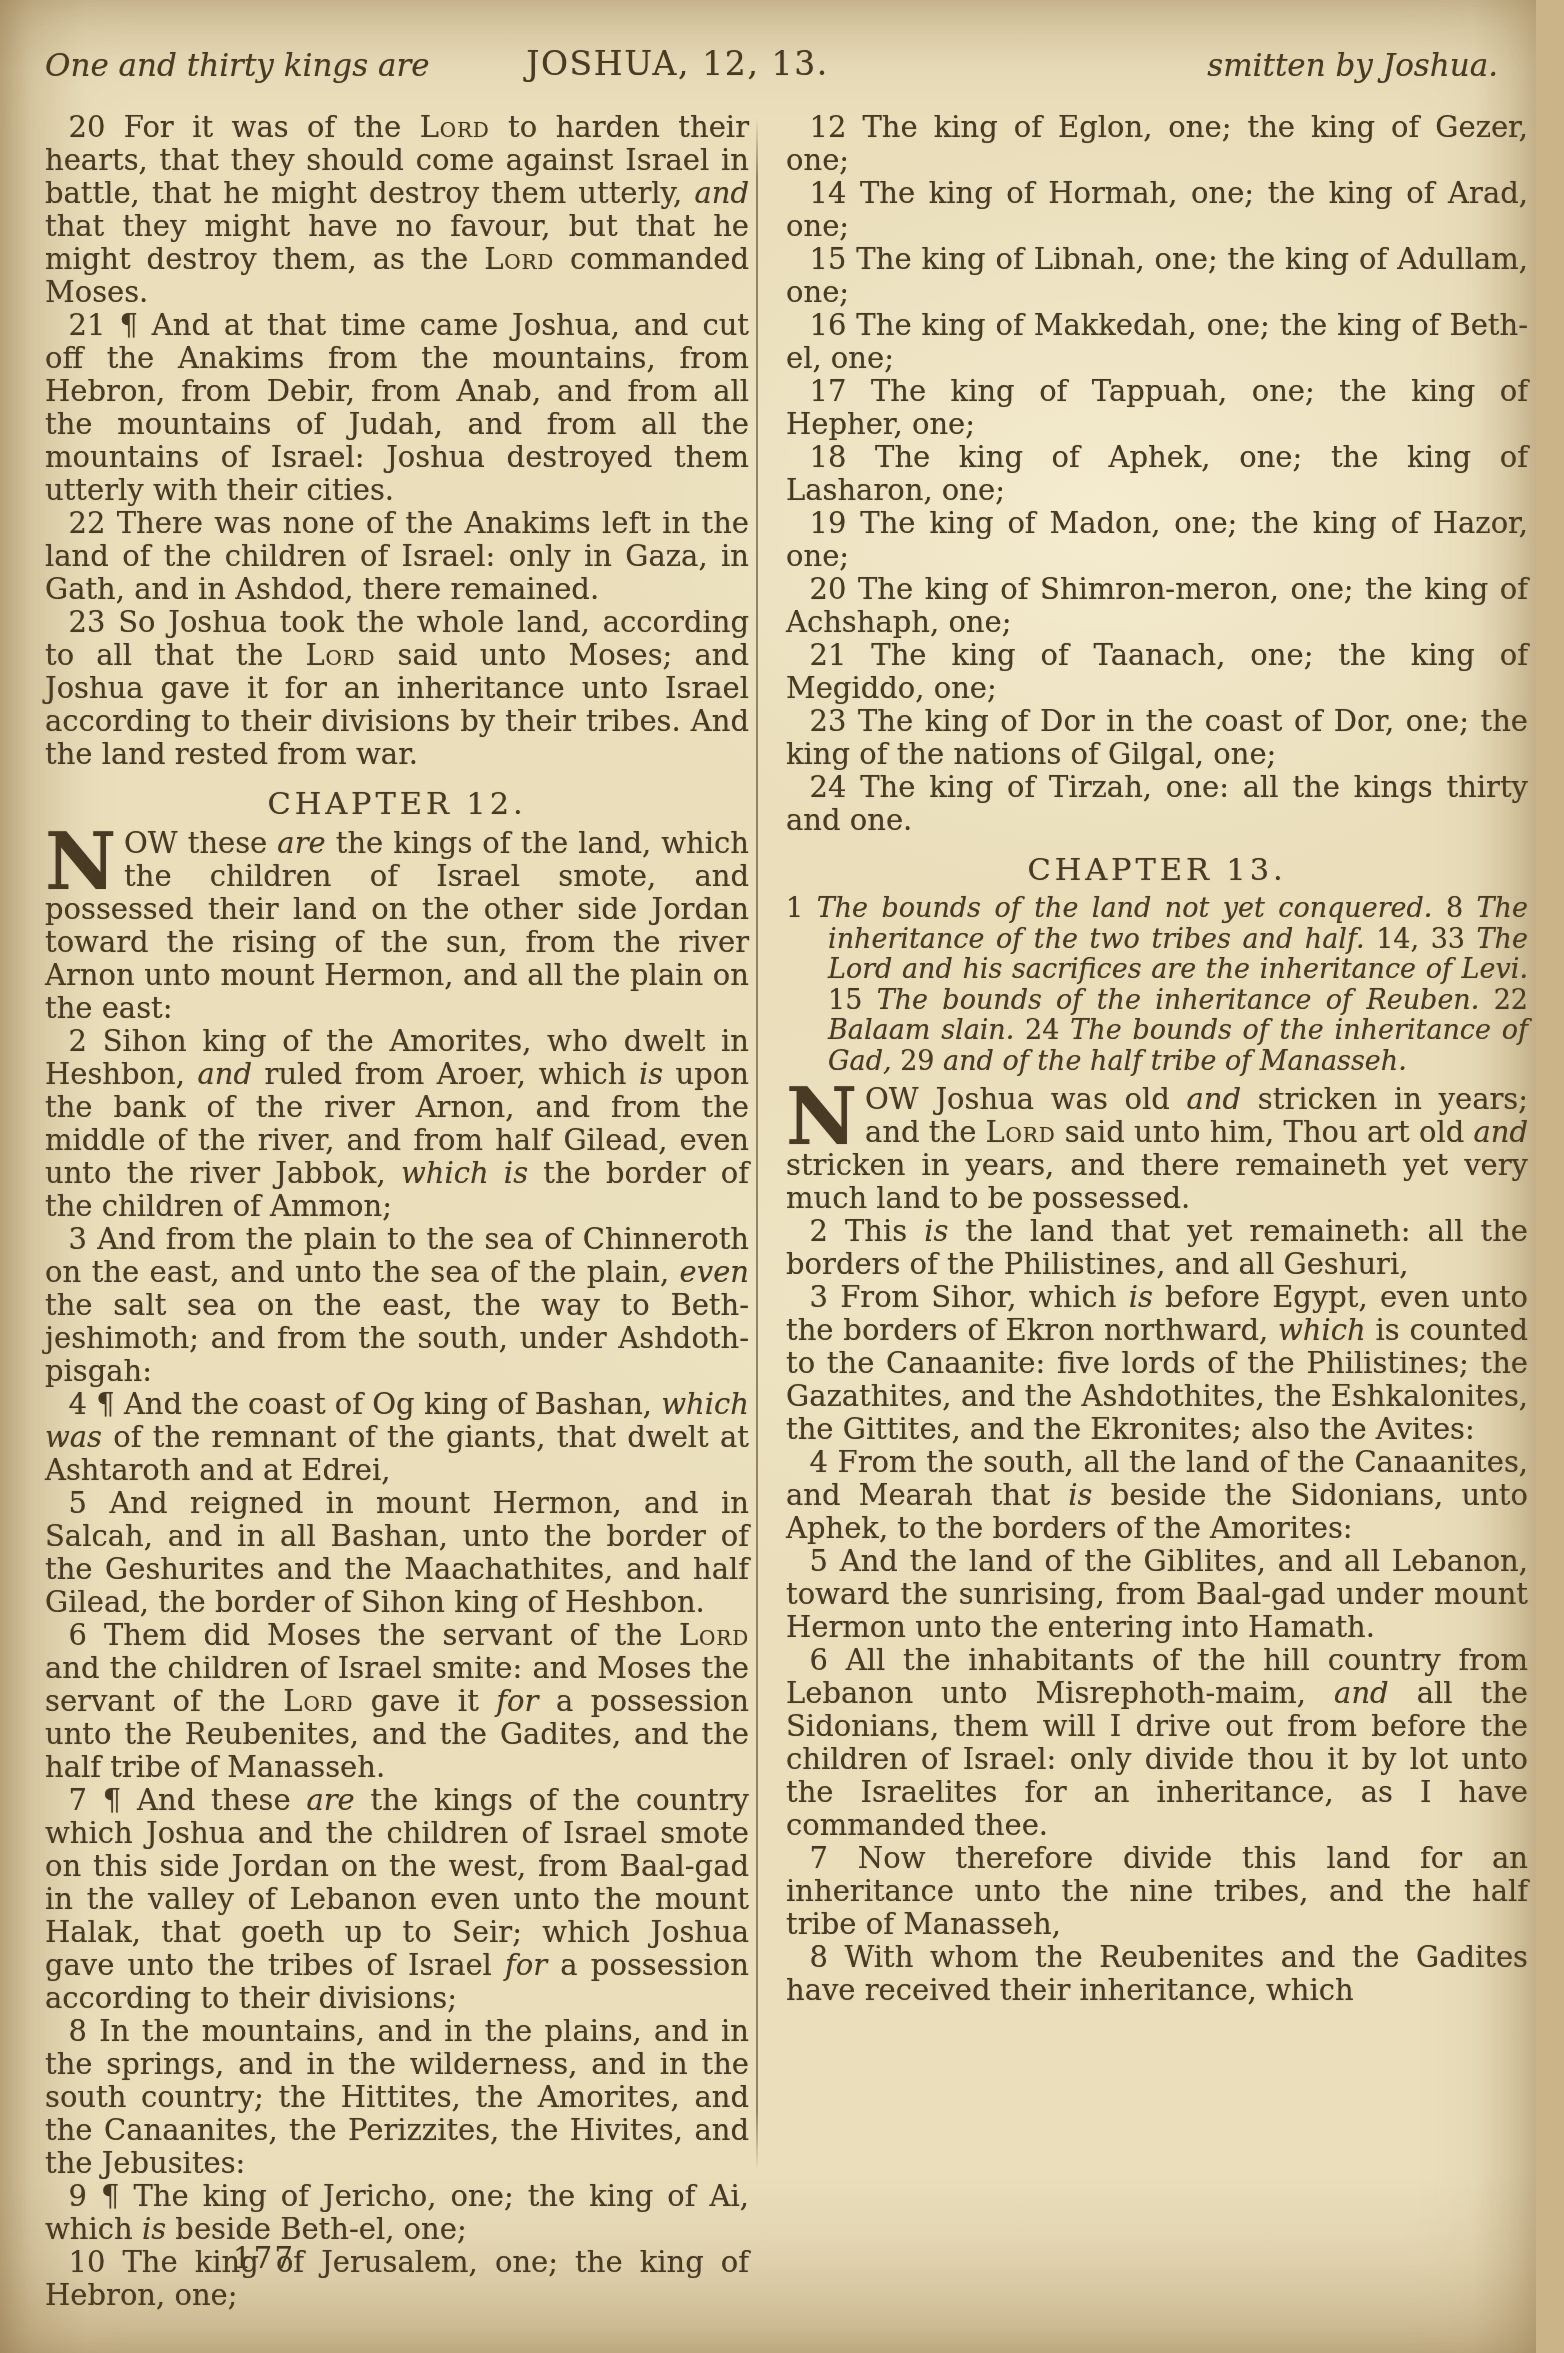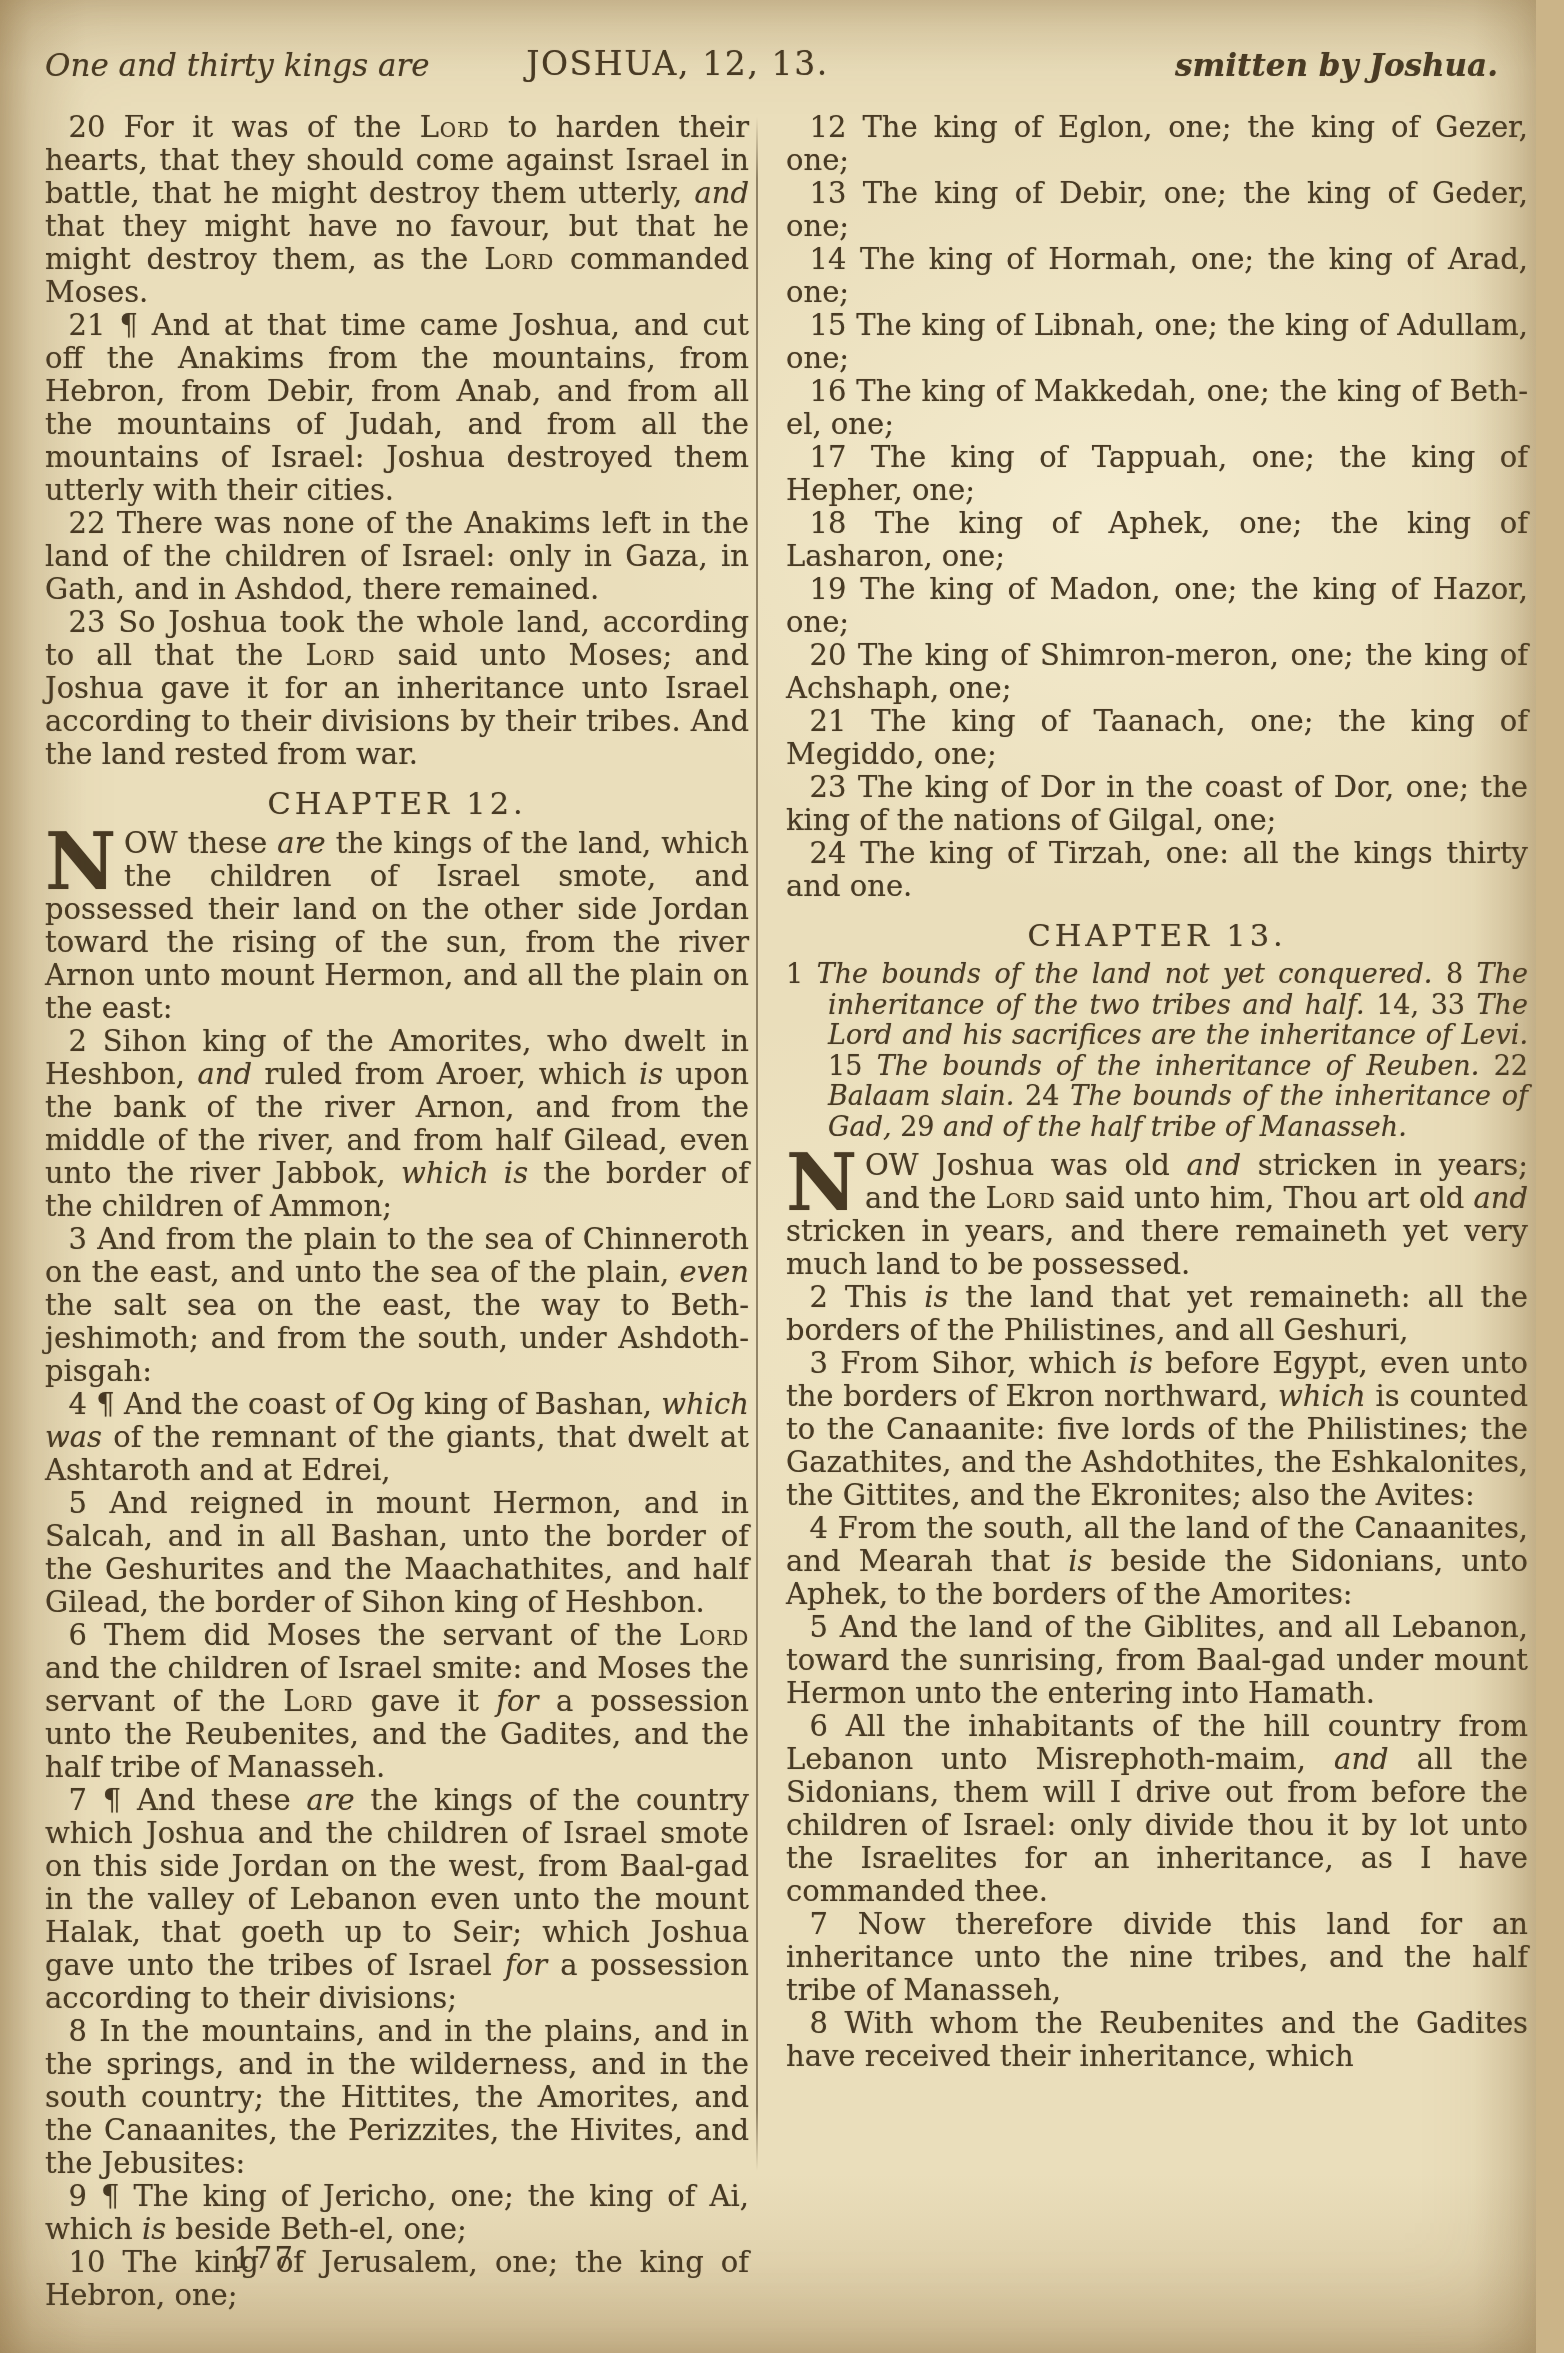--- a/index.html
+++ b/index.html
@@ -19,21 +19,21 @@
       linear-gradient(180deg, rgba(148,116,66,0.16) 0px, rgba(148,116,66,0) 70px),
       #eadebb;
   }
   .page::after{
     content:'';position:absolute;inset:0;pointer-events:none;
     box-shadow:inset 0 0 110px rgba(118,88,42,0.30), inset 0 0 28px rgba(118,88,42,0.16);
   }
   .running-head{position:absolute;left:45px;right:38px;top:44px;height:47px;}
   .rh-left{position:absolute;left:0;top:3.1px;font-style:italic;font-size:31px;}
   .rh-center{position:absolute;left:0;right:188px;top:0;text-align:center;font-size:33px;letter-spacing:1.6px;}
-  .rh-right{position:absolute;right:0;top:3.1px;font-style:italic;font-size:31px;font-weight:bold;}
+  .rh-right{position:absolute;right:0;top:3.1px;font-style:italic;font-size:31px;}
 
   .col{position:absolute;top:111px;text-align:justify;font-size:29px;line-height:33px;}
   .col-left{left:45px;width:704px;}
   .col-right{left:786px;width:742px;}
   .divider{
     position:absolute;left:756px;top:117px;width:2.3px;height:2054px;
     background:linear-gradient(180deg, rgba(90,74,48,0) 0%, rgba(90,74,48,0.62) 3%, rgba(90,74,48,0.62) 97%, rgba(90,74,48,0) 100%);
   }
 
   p.verse{margin:0;text-indent:23.5px;}
@@ -69,21 +69,20 @@
       <p class="verse"><span class="seg-n">5 And reigned in mount Hermon, and in Salcah, and in all Bashan, unto the border of the Geshurites and the Maachathites, and half Gilead, the border of Sihon king of Heshbon.</span></p>
       <p class="verse"><span class="seg-n">6 Them did Moses the servant of the </span><span class="seg-sc">Lord</span><span class="seg-n"> and the children of Israel smite: and Moses the servant of the </span><span class="seg-sc">Lord</span><span class="seg-n"> gave it </span><span class="seg-i">for</span><span class="seg-n"> a possession unto the Reubenites, and the Gadites, and the half tribe of Manasseh.</span></p>
       <p class="verse"><span class="seg-n">7 ¶ And these </span><span class="seg-i">are</span><span class="seg-n"> the kings of the country which Joshua and the children of Israel smote on this side Jordan on the west, from Baal-gad in the valley of Lebanon even unto the mount Halak, that goeth up to Seir; which Joshua gave unto the tribes of Israel </span><span class="seg-i">for</span><span class="seg-n"> a possession according to their divisions;</span></p>
       <p class="verse"><span class="seg-n">8 In the mountains, and in the plains, and in the springs, and in the wilderness, and in the south country; the Hittites, the Amorites, and the Canaanites, the Perizzites, the Hivites, and the Jebusites:</span></p>
       <p class="verse"><span class="seg-n">9 ¶ The king of Jericho, one; the king of Ai, which </span><span class="seg-i">is</span><span class="seg-n"> beside Beth-el, one;</span></p>
       <p class="verse"><span class="seg-n">10 The king of Jerusalem, one; the king of Hebron, one;</span></p>
     </div>
   <div class="divider"></div>
   <div class="col col-right">
       <p class="verse"><span class="seg-n">12 The king of Eglon, one; the king of Gezer, one;</span></p>
-      <p class="verse"><span class="seg-n">13 The king of Debir, one; the king of Geder, one;</span></p>
       <p class="verse"><span class="seg-n">14 The king of Hormah, one; the king of Arad, one;</span></p>
       <p class="verse"><span class="seg-n">15 The king of Libnah, one; the king of Adullam, one;</span></p>
       <p class="verse"><span class="seg-n">16 The king of Makkedah, one; the king of Beth-el, one;</span></p>
       <p class="verse"><span class="seg-n">17 The king of Tappuah, one; the king of Hepher, one;</span></p>
       <p class="verse"><span class="seg-n">18 The king of Aphek, one; the king of Lasharon, one;</span></p>
       <p class="verse"><span class="seg-n">19 The king of Madon, one; the king of Hazor, one;</span></p>
       <p class="verse"><span class="seg-n">20 The king of Shimron-meron, one; the king of Achshaph, one;</span></p>
       <p class="verse"><span class="seg-n">21 The king of Taanach, one; the king of Megiddo, one;</span></p>
       <p class="verse"><span class="seg-n">23 The king of Dor in the coast of Dor, one; the king of the nations of Gilgal, one;</span></p>
       <p class="verse"><span class="seg-n">24 The king of Tirzah, one: all the kings thirty and one.</span></p>

